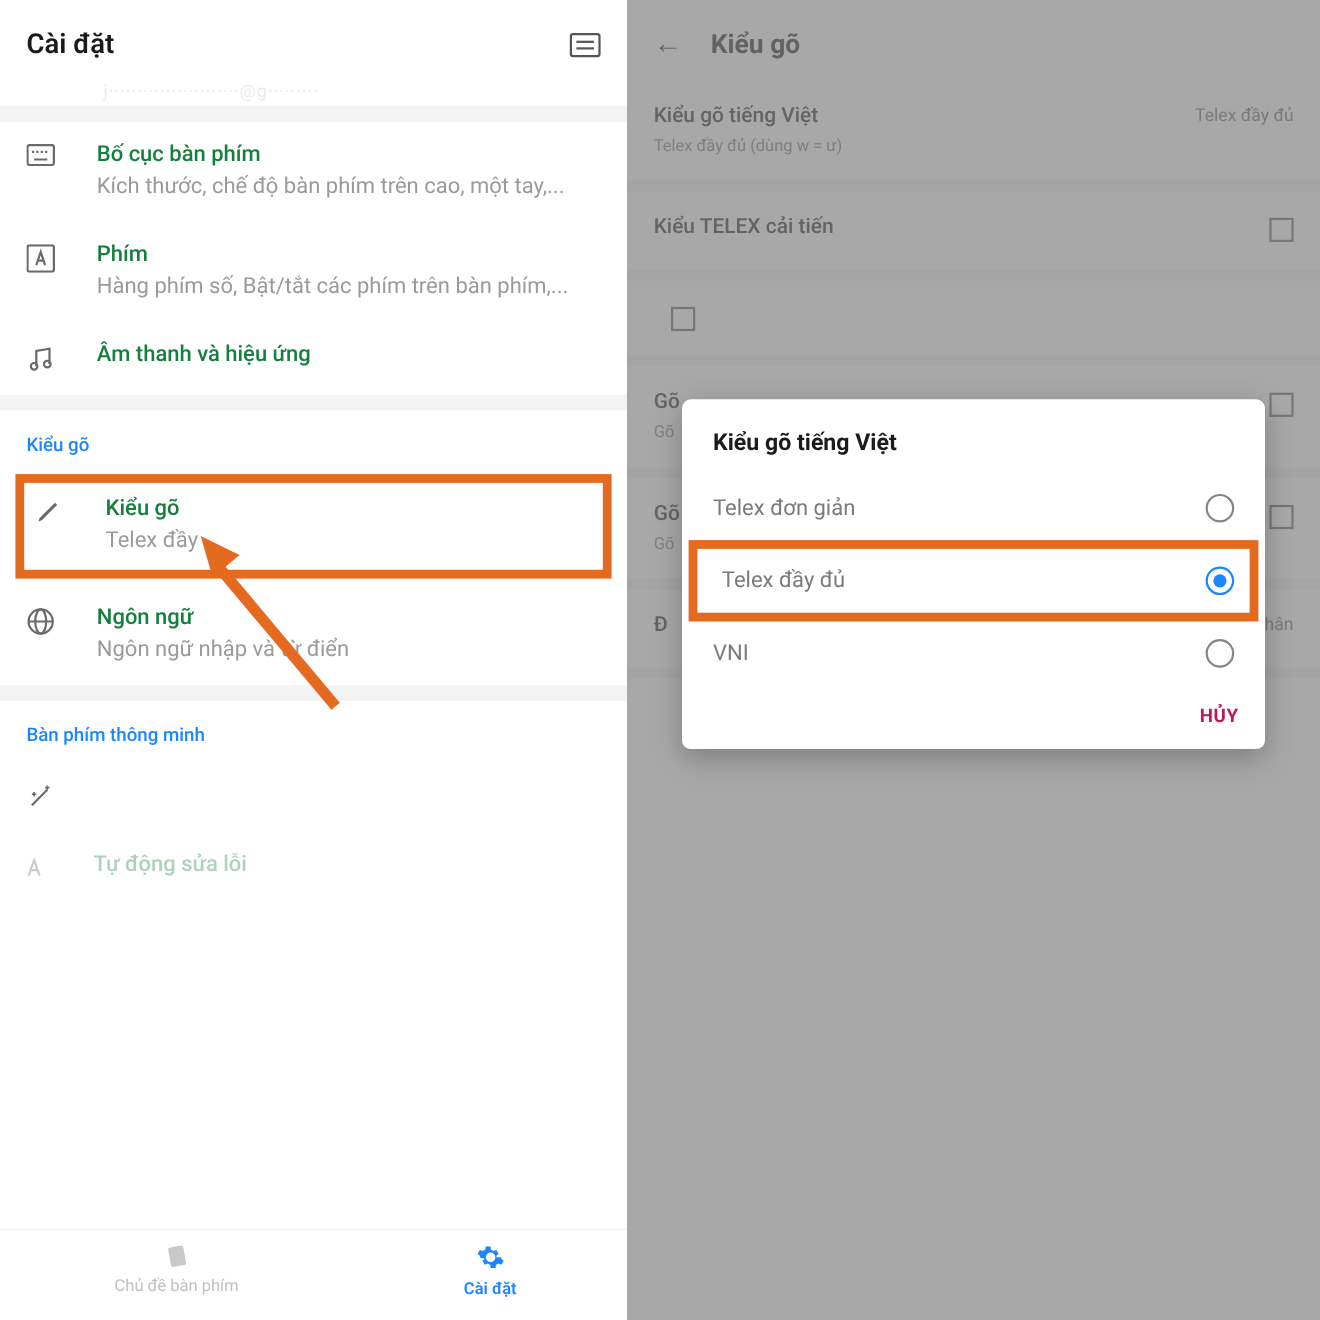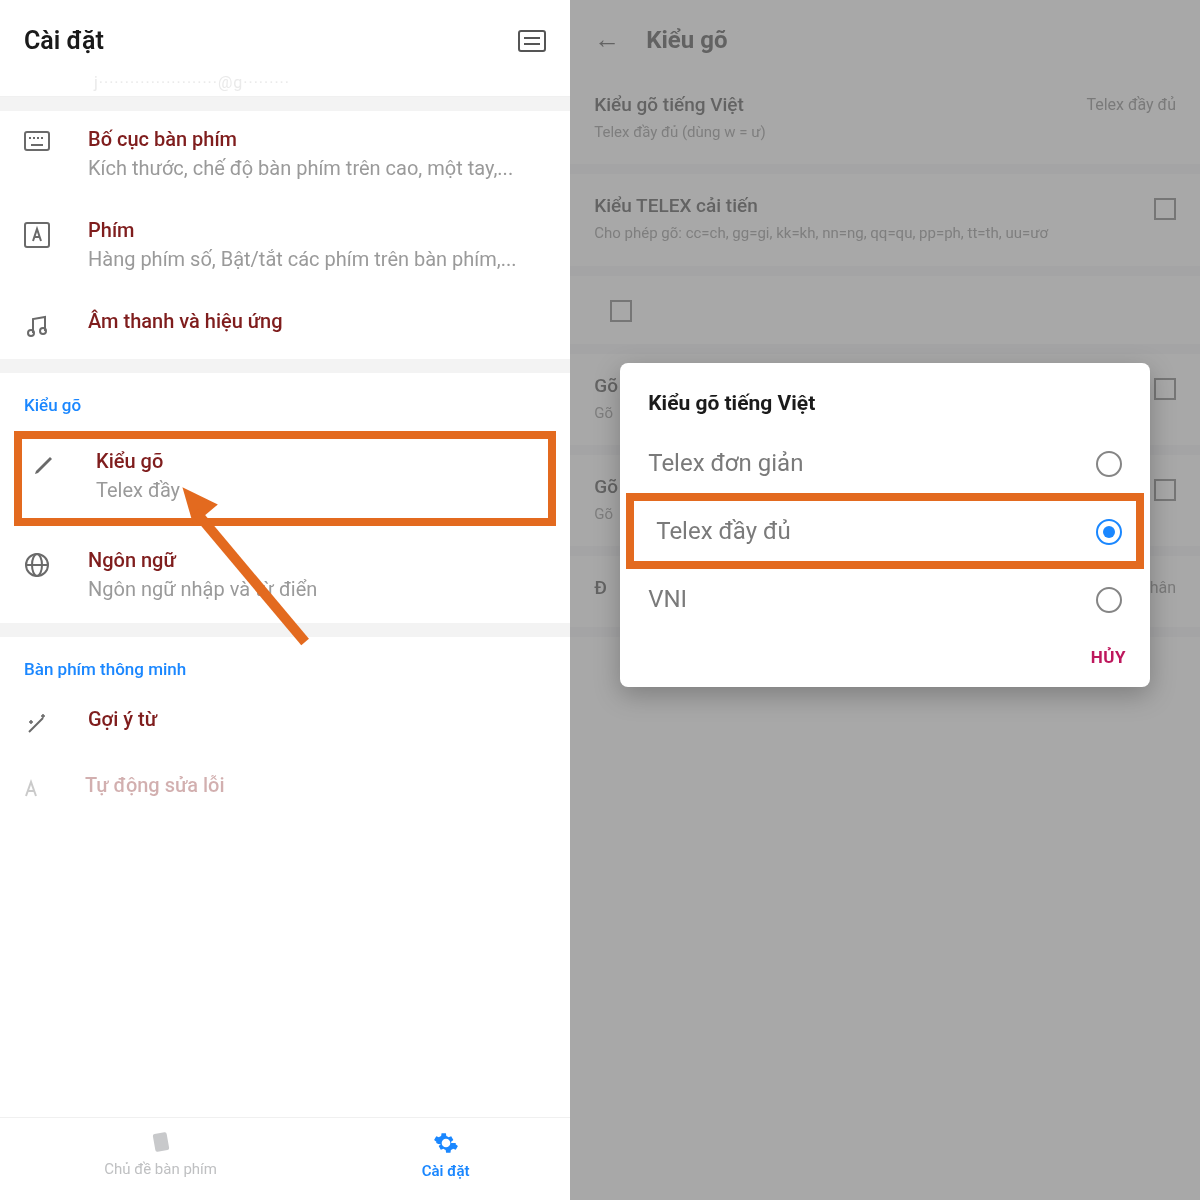--- a/index.html
+++ b/index.html
@@ -48,21 +48,21 @@
   .row {
     display:flex; align-items:flex-start;
     padding: 16px 24px 20px;
   }
   .row .icon-slot {
     width: 64px; flex: none; display:flex; align-items:flex-start; justify-content:flex-start;
     padding-top:4px;
     color:#6a6a6a;
   }
   .row .texts { flex:1; min-width:0; }
-  .row .title { font-size:20px; color:#7f1d1d; font-weight:500; margin-bottom:4px;}
+  .row .title { font-size:20px; color:#15803d; font-weight:500; margin-bottom:4px;}
   .row .sub   { font-size:20px; color:#9a9a9a; line-height:1.35;}
 
   .highlight-box {
     position:relative;
     border: 8px solid #e36a1f;
     margin: 4px 14px 6px 14px;
     padding: 10px 10px 14px 10px;
   }
   .highlight-box .row { padding: 0; }
   .arrow-wrap { position:absolute; left:170px; top:62px; pointer-events:none;}
@@ -124,23 +124,23 @@
     position:absolute; z-index:10;
     left:50px; right:50px; top:363px;
     background:#fff; border-radius:8px;
     padding: 28px 0 16px;
     box-shadow: 0 8px 26px rgba(0,0,0,0.25);
   }
   .dlg-title {
     font-size:21px; font-weight:700; color:#1b1b1b; padding: 0 28px 14px;
   }
   .dlg-option {
-    display:flex; align-items:flex-end; justify-content:space-between;
+    display:flex; align-items:flex-start; justify-content:space-between;
     padding: 20px 28px;
-    font-size:24px; color:#7a7a7a;
+    font-size:20px; color:#7a7a7a;
   }
   .dlg-option.highlighted {
     border: 8px solid #e36a1f;
     margin: -4px 6px;
     padding: 16px 14px 16px 22px;
   }
   .radio {
     width:26px; height:26px; border:2.5px solid #858585; border-radius:50%;
     position:relative;
   }
@@ -252,23 +252,20 @@
   <div class="section-label">Bàn phím thông minh</div>
 
   <div class="row">
     <div class="icon-slot">
       <svg width="26" height="26" viewBox="0 0 26 26" stroke="#6a6a6a" fill="none" stroke-width="2">
         <path d="M5 21 L19 7"></path>
           <path d="M19 3 L19 7 M17 5 L21 5" stroke-width="1.5"></path>
         <path d="M7 9 L7 13 M5 11 L9 11" stroke-width="1.5"></path>
       </svg>
     </div>
-    <div class="texts">
-      <div class="title">Gợi ý từ</div>
-    </div>
   </div>
 
   <div class="row" style="opacity:.35; padding-bottom:4px;padding-left:21px;">
     <div class="icon-slot">
       <svg width="24" height="24" viewBox="0 0 24 24" stroke="#6a6a6a" fill="none" stroke-width="2">
           <path d="M5 19 L10 5 L15 19 M7 14 H13"></path>
         </svg>
     </div>
     <div class="texts">
       <div class="title">Tự động sửa lỗi</div>
@@ -306,21 +303,20 @@
     <div class="texts">
       <div class="title">Kiểu gõ tiếng Việt</div>
       <div class="sub">Telex đầy đủ (dùng w = ư)</div>
     </div>
     <div class="value">Telex đầy đủ</div>
   </div>
 
   <div class="r-row">
     <div class="texts">
       <div class="title">Kiểu TELEX cải tiến</div>
-      <div class="sub">Cho phép gõ: cc=ch, gg=gi, kk=kh, nn=ng, qq=qu, pp=ph, tt=th, uu=ươ</div>
     </div>
     <div class="r-checkbox"></div>
   </div>
 
   <div class="r-row">
     <div class="r-checkbox"></div>
   </div>
 
   <div class="r-row">
     <div class="texts">

